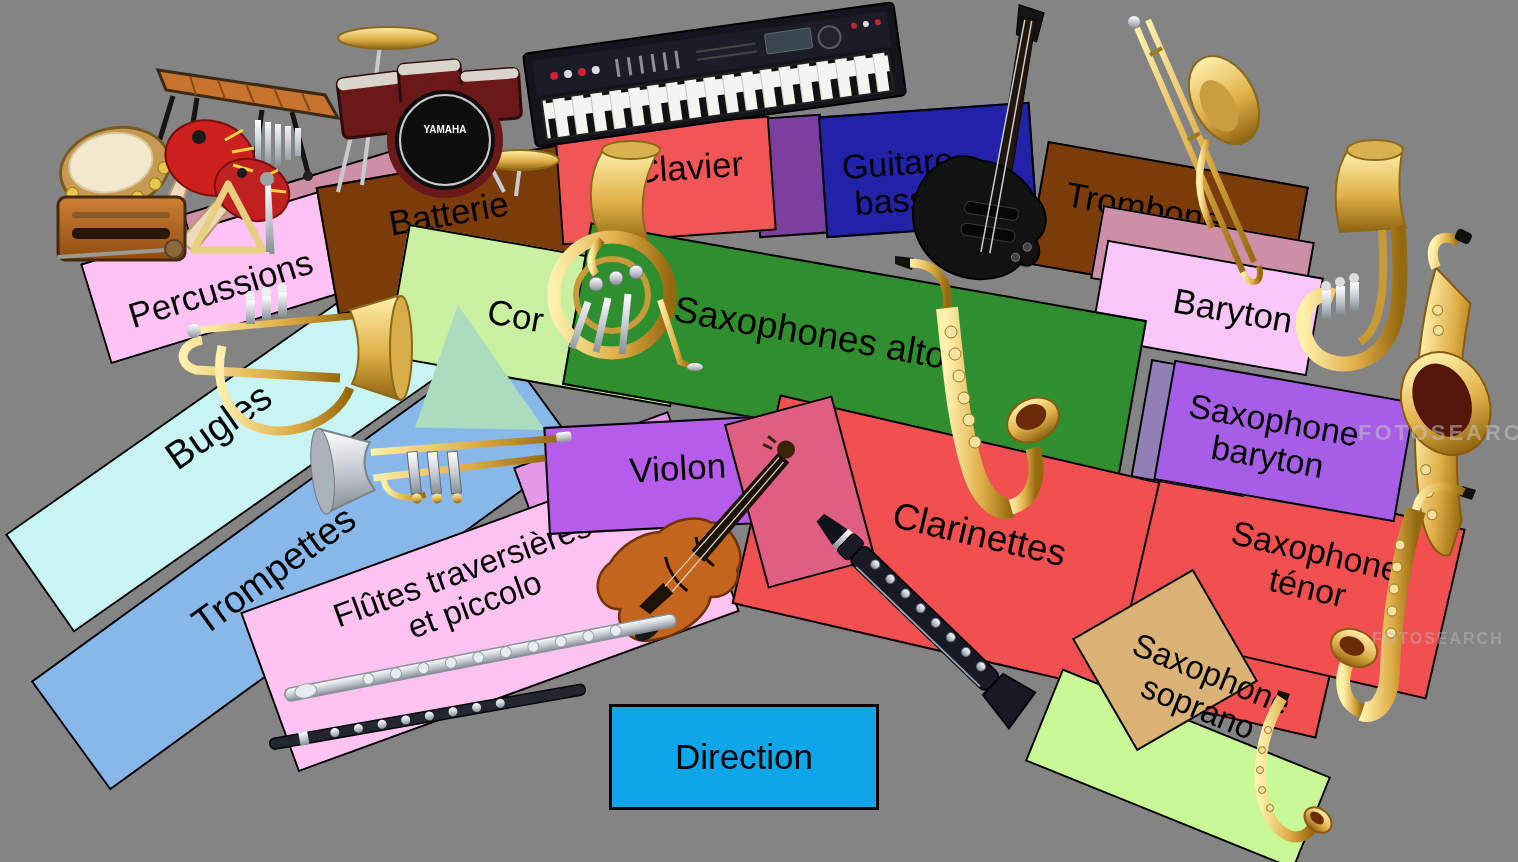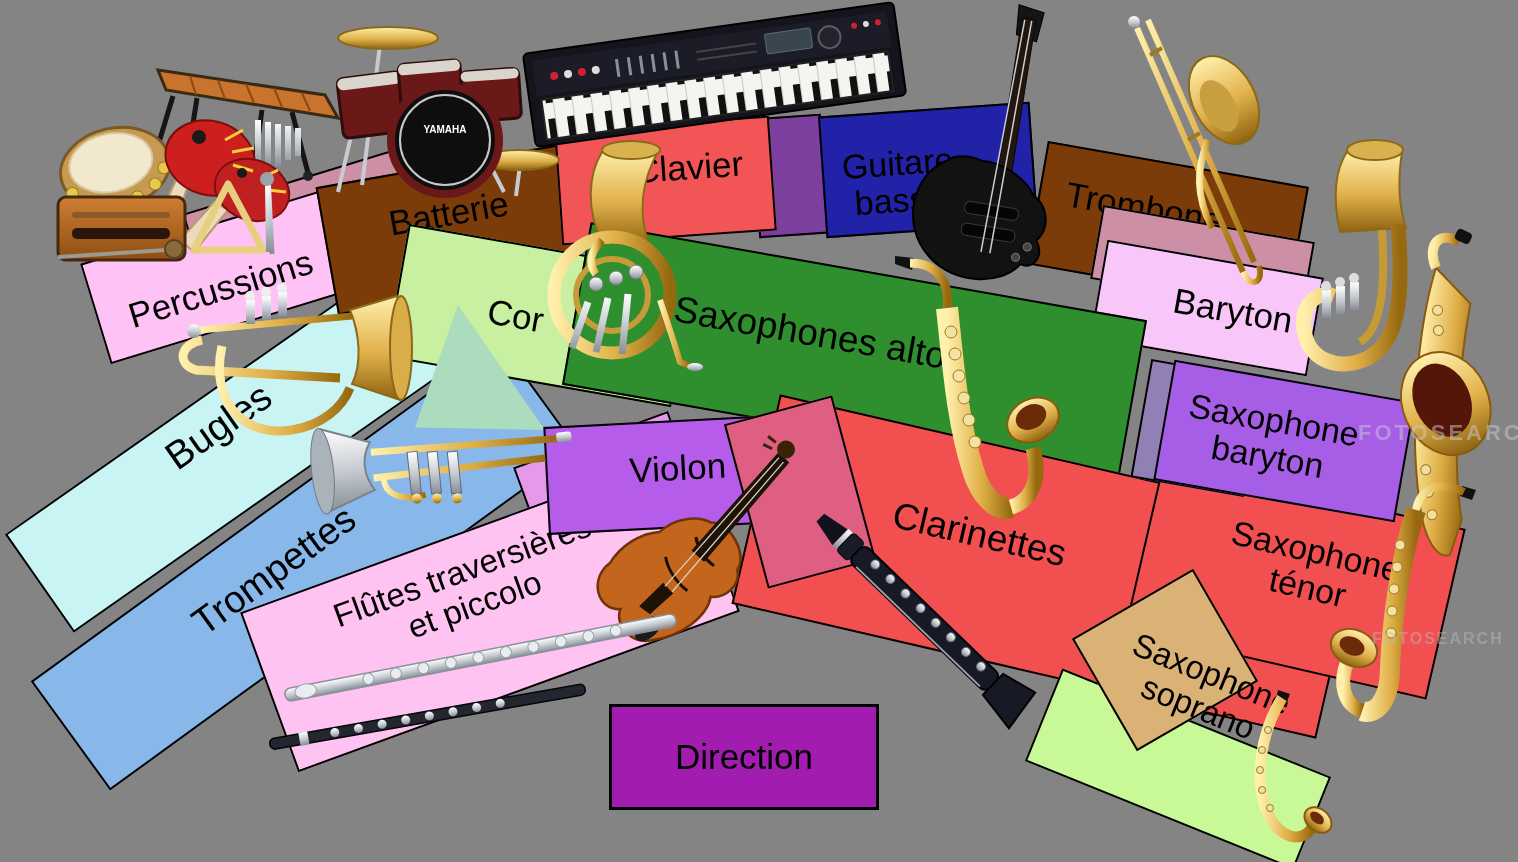--- a/index.html
+++ b/index.html
@@ -96,21 +96,21 @@
 baryton</span>
   </div>
 
   <div class="sec" style="left: 1033px; top: 719px; width: 290px; height: 100px; transform: rotate(22deg); background-color: rgb(201, 248, 151);"></div>
 
   <div class="backdrop" style="left: 1095px; top: 595px; width: 140px; height: 130px; transform: rotate(-30deg); background-color: rgb(219, 178, 117);"></div>
 
   <div class="freelbl" style="left:1085px;top:638px;width:240px;height:105px;font-size:33px;transform:rotate(22deg);">Saxophone
 soprano</div>
 
-  <div class="sec" style="left: 609px; top: 704px; width: 270px; height: 106px; border-width: 3px; background-color: #a21caf;">
+  <div class="sec" style="left: 609px; top: 704px; width: 270px; height: 106px; border-width: 3px; background-color: #0ea5e9;">
     <span class="lbl" style="font-size:35px;">Direction</span>
   </div>
 
   <svg id="instruments" width="1518" height="862" viewBox="0 0 1518 862">
     <defs>
       <linearGradient id="gold" x1="0" y1="0" x2="0" y2="1">
         <stop offset="0" stop-color="#FFF0AC"></stop>
           <stop offset="0.55" stop-color="#E0B14A"></stop>
           <stop offset="1" stop-color="#8F6310"></stop>
       </linearGradient>

